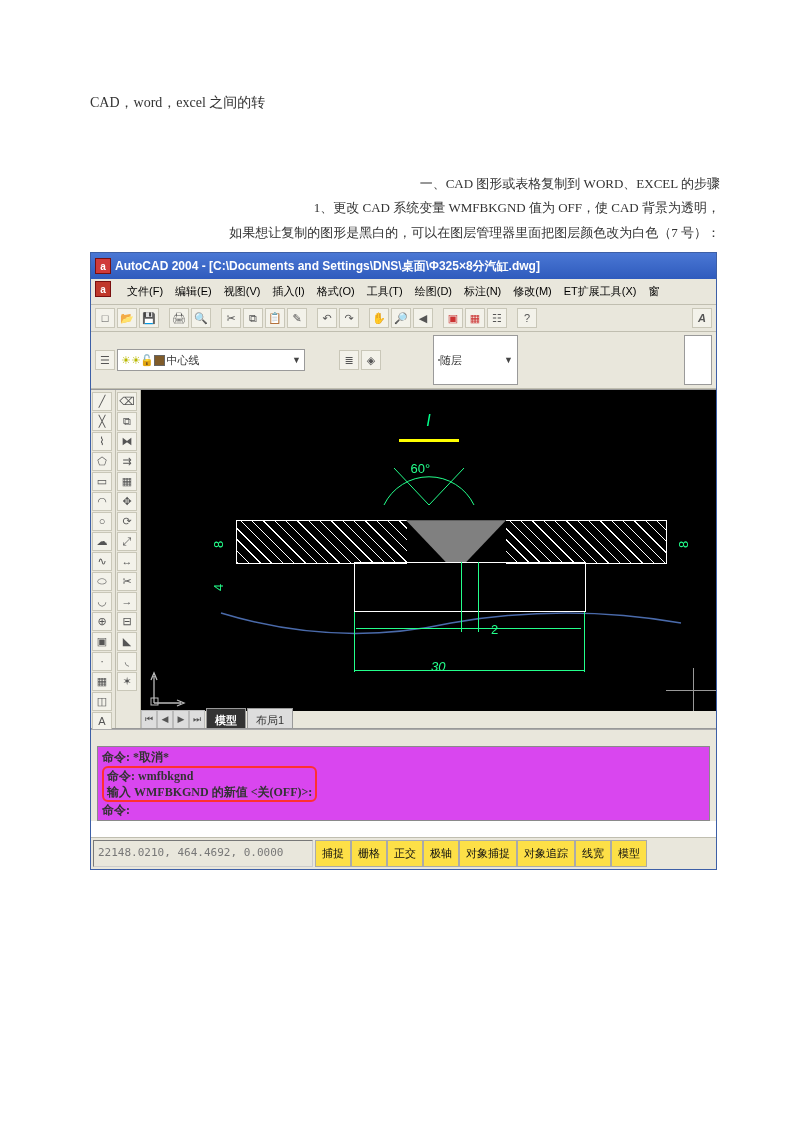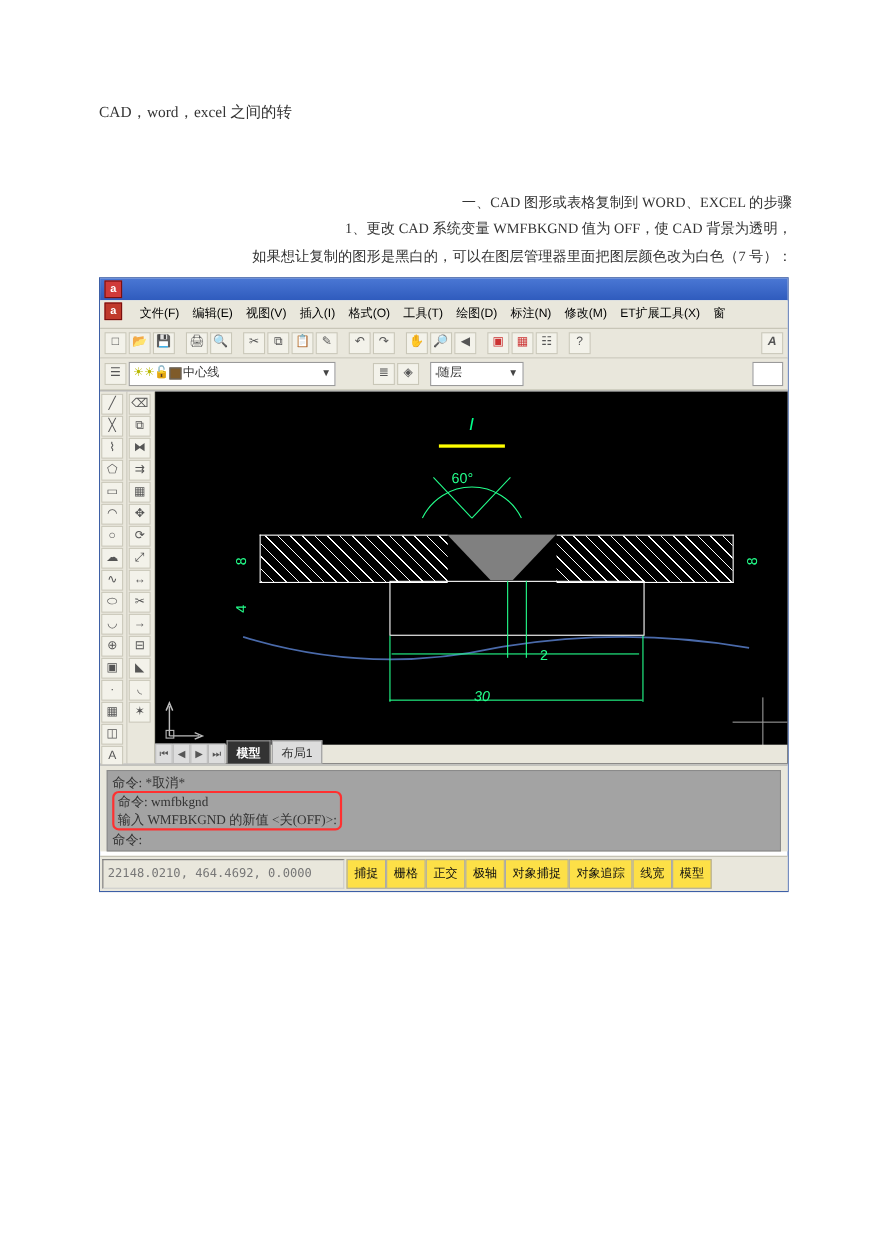--- a/index.html
+++ b/index.html
@@ -78,21 +78,21 @@
     height: 20px;
     background: #fff;
     border: 1px solid #9a9a9a;
     display:flex;align-items:center;
     padding: 0 3px;
     width: 180px;
   }
   .layer-combo .sw { width:9px;height:9px;display:inline-block;margin-right:1px;background:#ffff66;border:1px solid #666;}
   .small-combo {
     height: 20px; background:#fff;border:1px solid #9a9a9a;
-    display:flex;align-items:center;padding:0 4px;width:75px;
+    display:flex;align-items:center;padding:14px 4px;width:75px;margin-left:42px;
   }
   .combo-arrow { margin-left:auto;color:#444;font-size:9px; }
   .combo-arrow::before { content:"▼"; }
   .content-area {
     display:flex;
     height: 338px;
     border-top:1px solid #999;
     border-bottom:1px solid #999;
   }
   .side-toolbar {
@@ -163,27 +163,28 @@
   .dim-line-v{position:absolute;width:0;border-left:1px solid #23ff8b;}
   .crosshair-h{position:absolute;right:0;top:300px;width:50px;height:0;border-top:1px solid #999;}
   .crosshair-v{position:absolute;right:22px;top:278px;width:0;height:44px;border-left:1px solid #999;}
   
   .cmd-area{
     border-top:1px solid #aaa;
     background:#e9e7dc;
     position:relative;
   }
   .cmd-box{
-    margin:4px 6px;
-    background:#a3a3a3;
+    margin:16px 6px;
+    background:#d946ef;
     border:1px solid #8a8a8a;
     padding:2px 4px;
     font-family:"SimSun","KaiTi",serif;
     font-size:12px;
     line-height:1.35;
+    font-weight:bold;
   }
   .cmd-box .hi {
     border:2px solid #ff3030;
     border-radius:6px;
     padding:0 3px;
     display:inline-block;
   }
   .cmd-box .row{white-space:pre;}
   
   .statusbar{
@@ -207,20 +208,21 @@
   <div class="title">CAD，word，excel 之间的转</div>
 
   <div class="p1">一、CAD 图形或表格复制到 WORD、EXCEL 的步骤</div>
   <div class="p1">1、更改 CAD 系统变量 WMFBKGND 值为 OFF，使 CAD 背景为透明，</div>
   <div class="p1">如果想让复制的图形是黑白的，可以在图层管理器里面把图层颜色改为白色（7 号）：</div>
 
   <div class="screenshot">
 
     <div class="titlebar">
       <span class="app-icon">a</span>
+      <span>AutoCAD 2004 - [C:\Documents and Settings\DNS\桌面\Φ325×8分汽缸.dwg]</span>
     </div>
 
     <div class="menubar">
       <span class="app-icon" style="background:#c0392b">a</span>
       <span class="mi">文件(F)</span>
       <span class="mi">编辑(E)</span>
       <span class="mi">视图(V)</span>
       <span class="mi">插入(I)</span>
       <span class="mi">格式(O)</span>
       <span class="mi">工具(T)</span>

